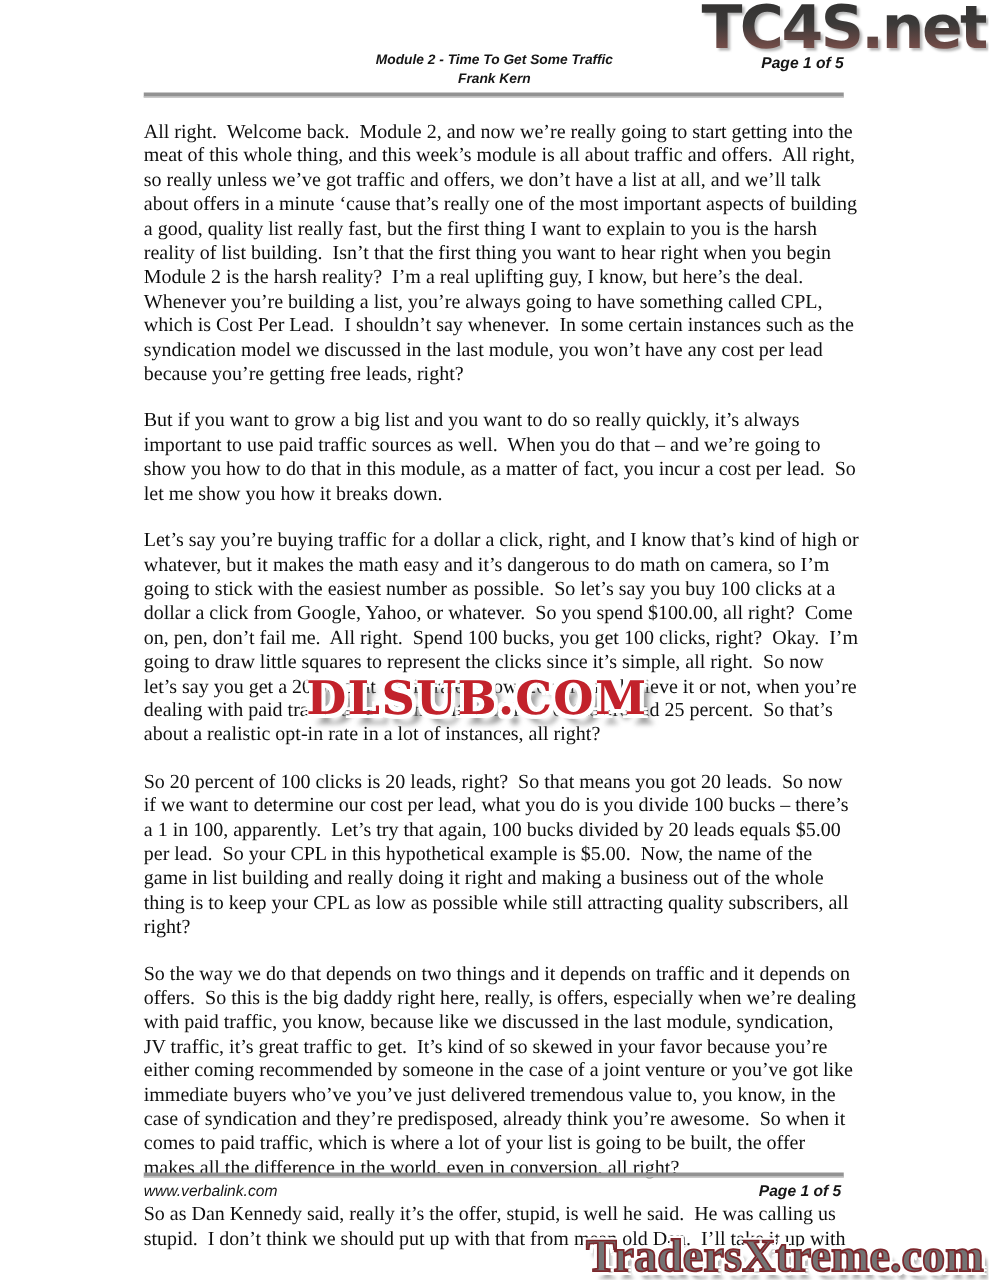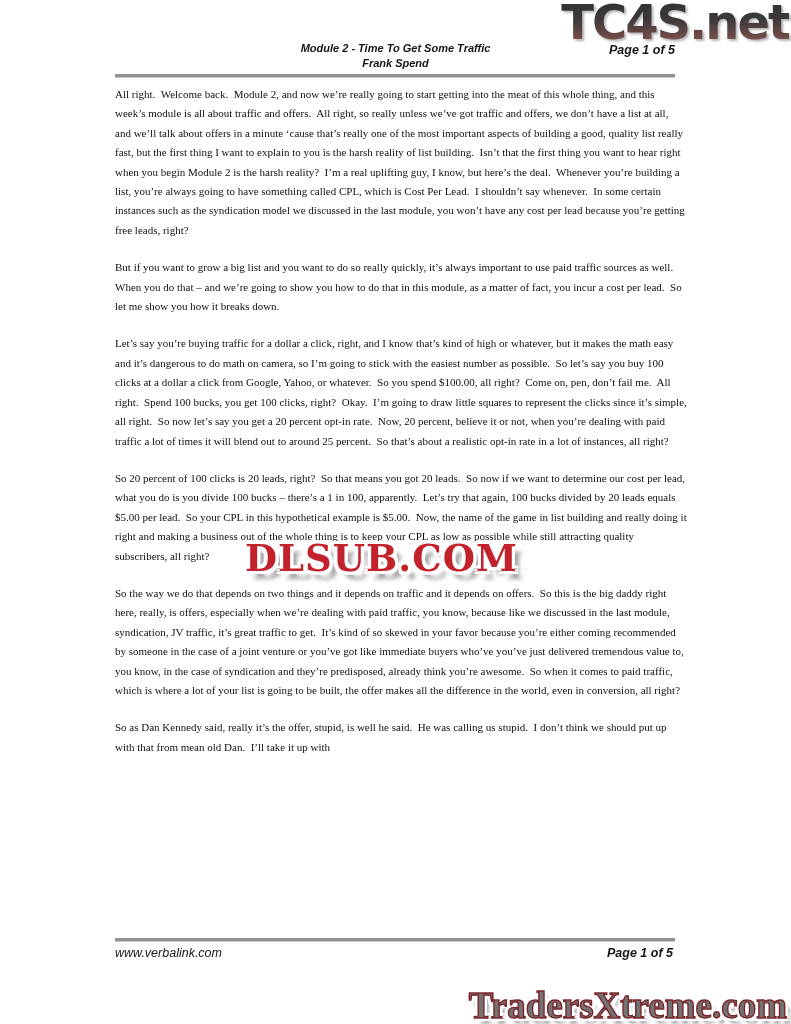--- a/index.html
+++ b/index.html
@@ -27,22 +27,22 @@
   }
   .rule{
     position:absolute;left:115px;width:560px;height:3px;
     background:#929292;border-bottom:1px solid #c9c9c9;
   }
   .rule-top{top:74px;}
   .rule-bottom{top:938px;}
 
   
   .doc-body{
-    position:absolute;top:85px;left:115px;width:572px;
-    font-size:11px;line-height:19.4px;color:#101010;
+    position:absolute;top:96px;left:115px;width:572px;
+    font-size:16px;line-height:19.4px;color:#101010;
   }
   .doc-body p{
     margin:0 0 18px 0;
     white-space:pre-wrap;
   }
 
   
   .ftr-site{
     position:absolute;top:946px;left:115px;
     font-family:"Liberation Sans", sans-serif;
@@ -90,21 +90,21 @@
 </style>
 </head>
 <body>
 
 <div class="page">
 
   <div class="wm-tc4s">TC4S.net</div>
 
   <div class="hdr-center">
     <div>Module 2 - Time To Get Some Traffic</div>
-    <div>Frank Spend</div>
+    <div>Frank Kern</div>
   </div>
   <div class="hdr-page">Page 1 of 5</div>
   <div class="rule rule-top"></div>
 
   <div class="doc-body">
     <p>All right.  Welcome back.  Module 2, and now we’re really going to start getting into the meat of this whole thing, and this week’s module is all about traffic and offers.  All right, so really unless we’ve got traffic and offers, we don’t have a list at all, and we’ll talk about offers in a minute ‘cause that’s really one of the most important aspects of building a good, quality list really fast, but the first thing I want to explain to you is the harsh reality of list building.  Isn’t that the first thing you want to hear right when you begin Module 2 is the harsh reality?  I’m a real uplifting guy, I know, but here’s the deal.  Whenever you’re building a list, you’re always going to have something called CPL, which is Cost Per Lead.  I shouldn’t say whenever.  In some certain instances such as the syndication model we discussed in the last module, you won’t have any cost per lead because you’re getting free leads, right?</p>
     <p>But if you want to grow a big list and you want to do so really quickly, it’s always important to use paid traffic sources as well.  When you do that – and we’re going to show you how to do that in this module, as a matter of fact, you incur a cost per lead.  So let me show you how it breaks down.</p>
     <p>Let’s say you’re buying traffic for a dollar a click, right, and I know that’s kind of high or whatever, but it makes the math easy and it’s dangerous to do math on camera, so I’m going to stick with the easiest number as possible.  So let’s say you buy 100 clicks at a dollar a click from Google, Yahoo, or whatever.  So you spend $100.00, all right?  Come on, pen, don’t fail me.  All right.  Spend 100 bucks, you get 100 clicks, right?  Okay.  I’m going to draw little squares to represent the clicks since it’s simple, all right.  So now let’s say you get a 20 percent opt-in rate.  Now, 20 percent, believe it or not, when you’re dealing with paid traffic a lot of times it will blend out to around 25 percent.  So that’s about a realistic opt-in rate in a lot of instances, all right?</p>
     <p>So 20 percent of 100 clicks is 20 leads, right?  So that means you got 20 leads.  So now if we want to determine our cost per lead, what you do is you divide 100 bucks – there’s a 1 in 100, apparently.  Let’s try that again, 100 bucks divided by 20 leads equals $5.00 per lead.  So your CPL in this hypothetical example is $5.00.  Now, the name of the game in list building and really doing it right and making a business out of the whole thing is to keep your CPL as low as possible while still attracting quality subscribers, all right?</p>
     <p>So the way we do that depends on two things and it depends on traffic and it depends on offers.  So this is the big daddy right here, really, is offers, especially when we’re dealing with paid traffic, you know, because like we discussed in the last module, syndication, JV traffic, it’s great traffic to get.  It’s kind of so skewed in your favor because you’re either coming recommended by someone in the case of a joint venture or you’ve got like immediate buyers who’ve you’ve just delivered tremendous value to, you know, in the case of syndication and they’re predisposed, already think you’re awesome.  So when it comes to paid traffic, which is where a lot of your list is going to be built, the offer makes all the difference in the world, even in conversion, all right?</p>

